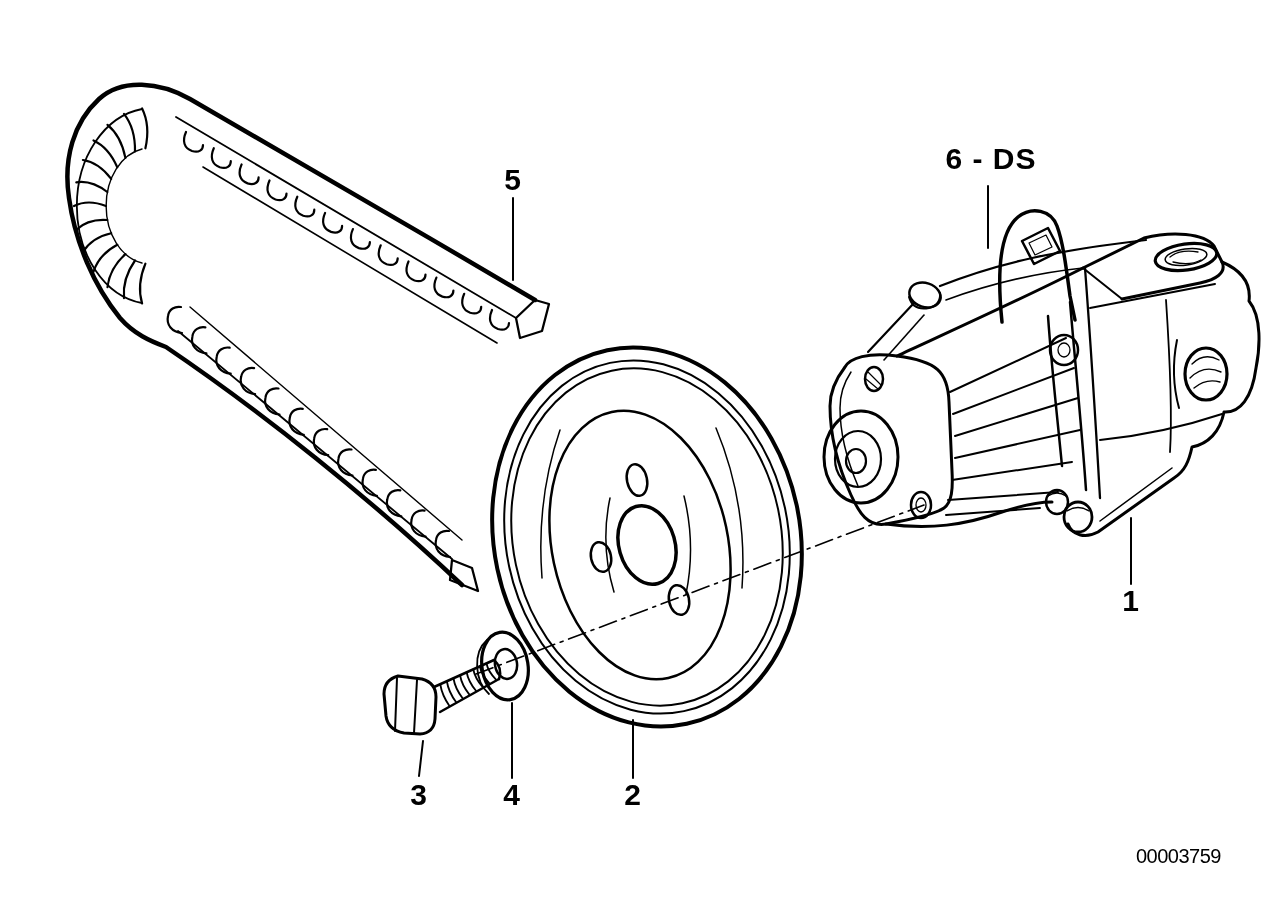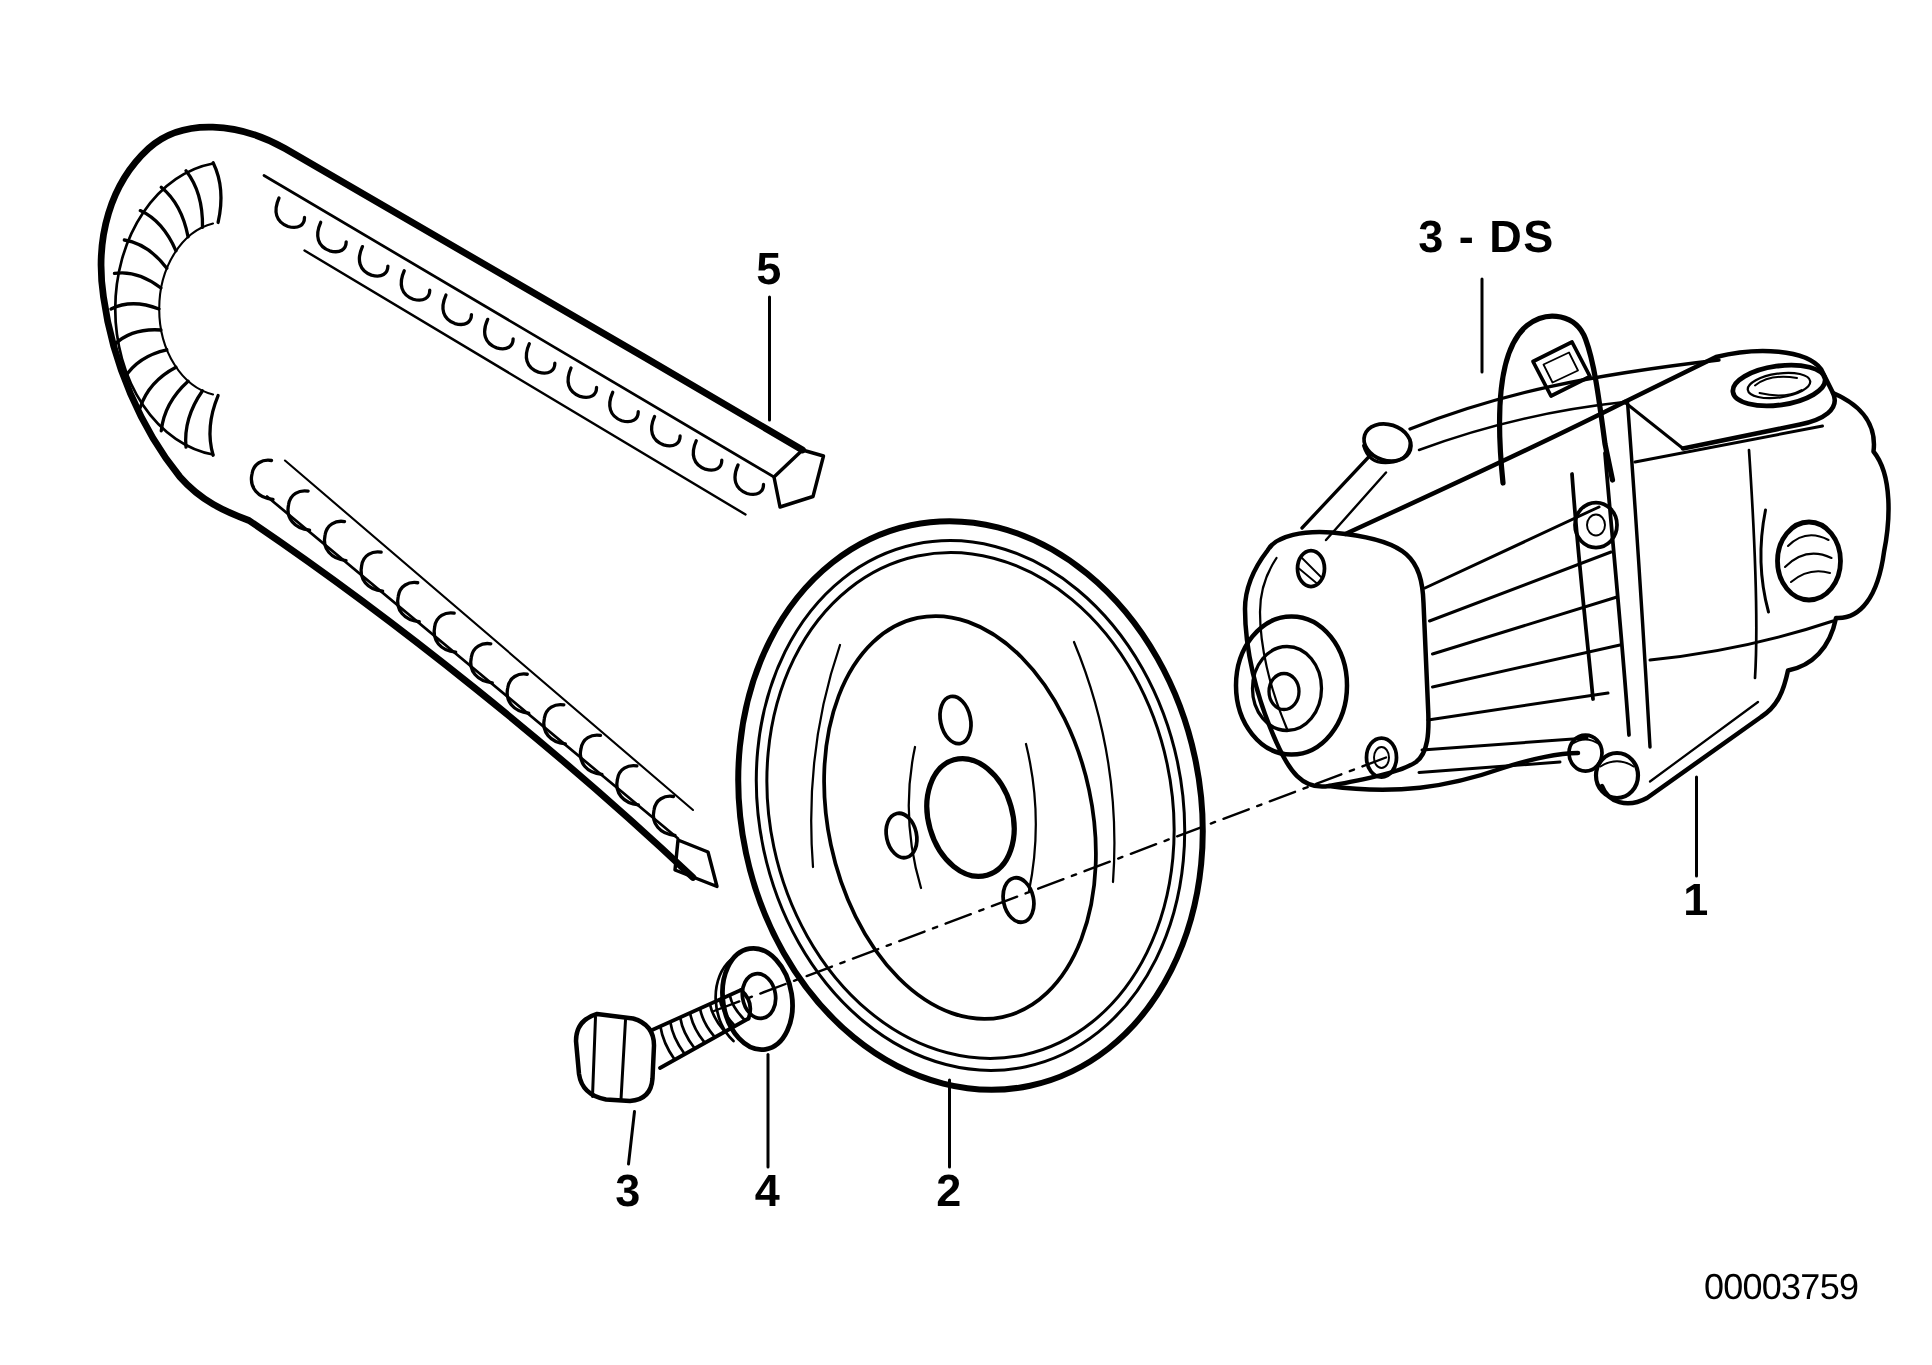--- a/index.html
+++ b/index.html
@@ -28,21 +28,21 @@
   }
   .c1{left:1131px;top:601px;}
   .c2{left:633px;top:795px;}
   .c3{left:419px;top:795px;}
   .c4{left:512px;top:795px;}
   .c5{left:513px;top:180px;}
   .c6{left:991px;top:159px;}
   .drawing-number{
     position:absolute;
     left:1136px;top:845px;
-    font-size:24px;
+    font-size:20px;
     letter-spacing:-0.5px;
     color:var(--line,#000000);
   }
 </style>
 </head>
 <body>
 
 <div class="stage" style="--bg: #ffffff; --line: #000000;">
 
   <svg id="art" width="1288" height="910" viewBox="0 0 1288 910">
@@ -218,20 +218,20 @@
       <path d="M513,198 L513,280" stroke-width="2"></path>
       <path d="M988,186 L988,248" stroke-width="2"></path>
       <path d="M1131,518 L1131,584" stroke-width="2"></path>
       <path d="M633,720 L633,778" stroke-width="2"></path>
       <path d="M423,741 L419,776" stroke-width="2"></path>
       <path d="M512,703 L512,778" stroke-width="2"></path>
     </g>
   </svg>
 
   <div class="callout c5">5</div>
-  <div class="callout c6">3 - DS</div>
+  <div class="callout c6">6 - DS</div>
   <div class="callout c1">1</div>
   <div class="callout c2">2</div>
   <div class="callout c3">3</div>
   <div class="callout c4">4</div>
 
   <div class="drawing-number">00003759</div>
 </div>
 
 </body></html>

